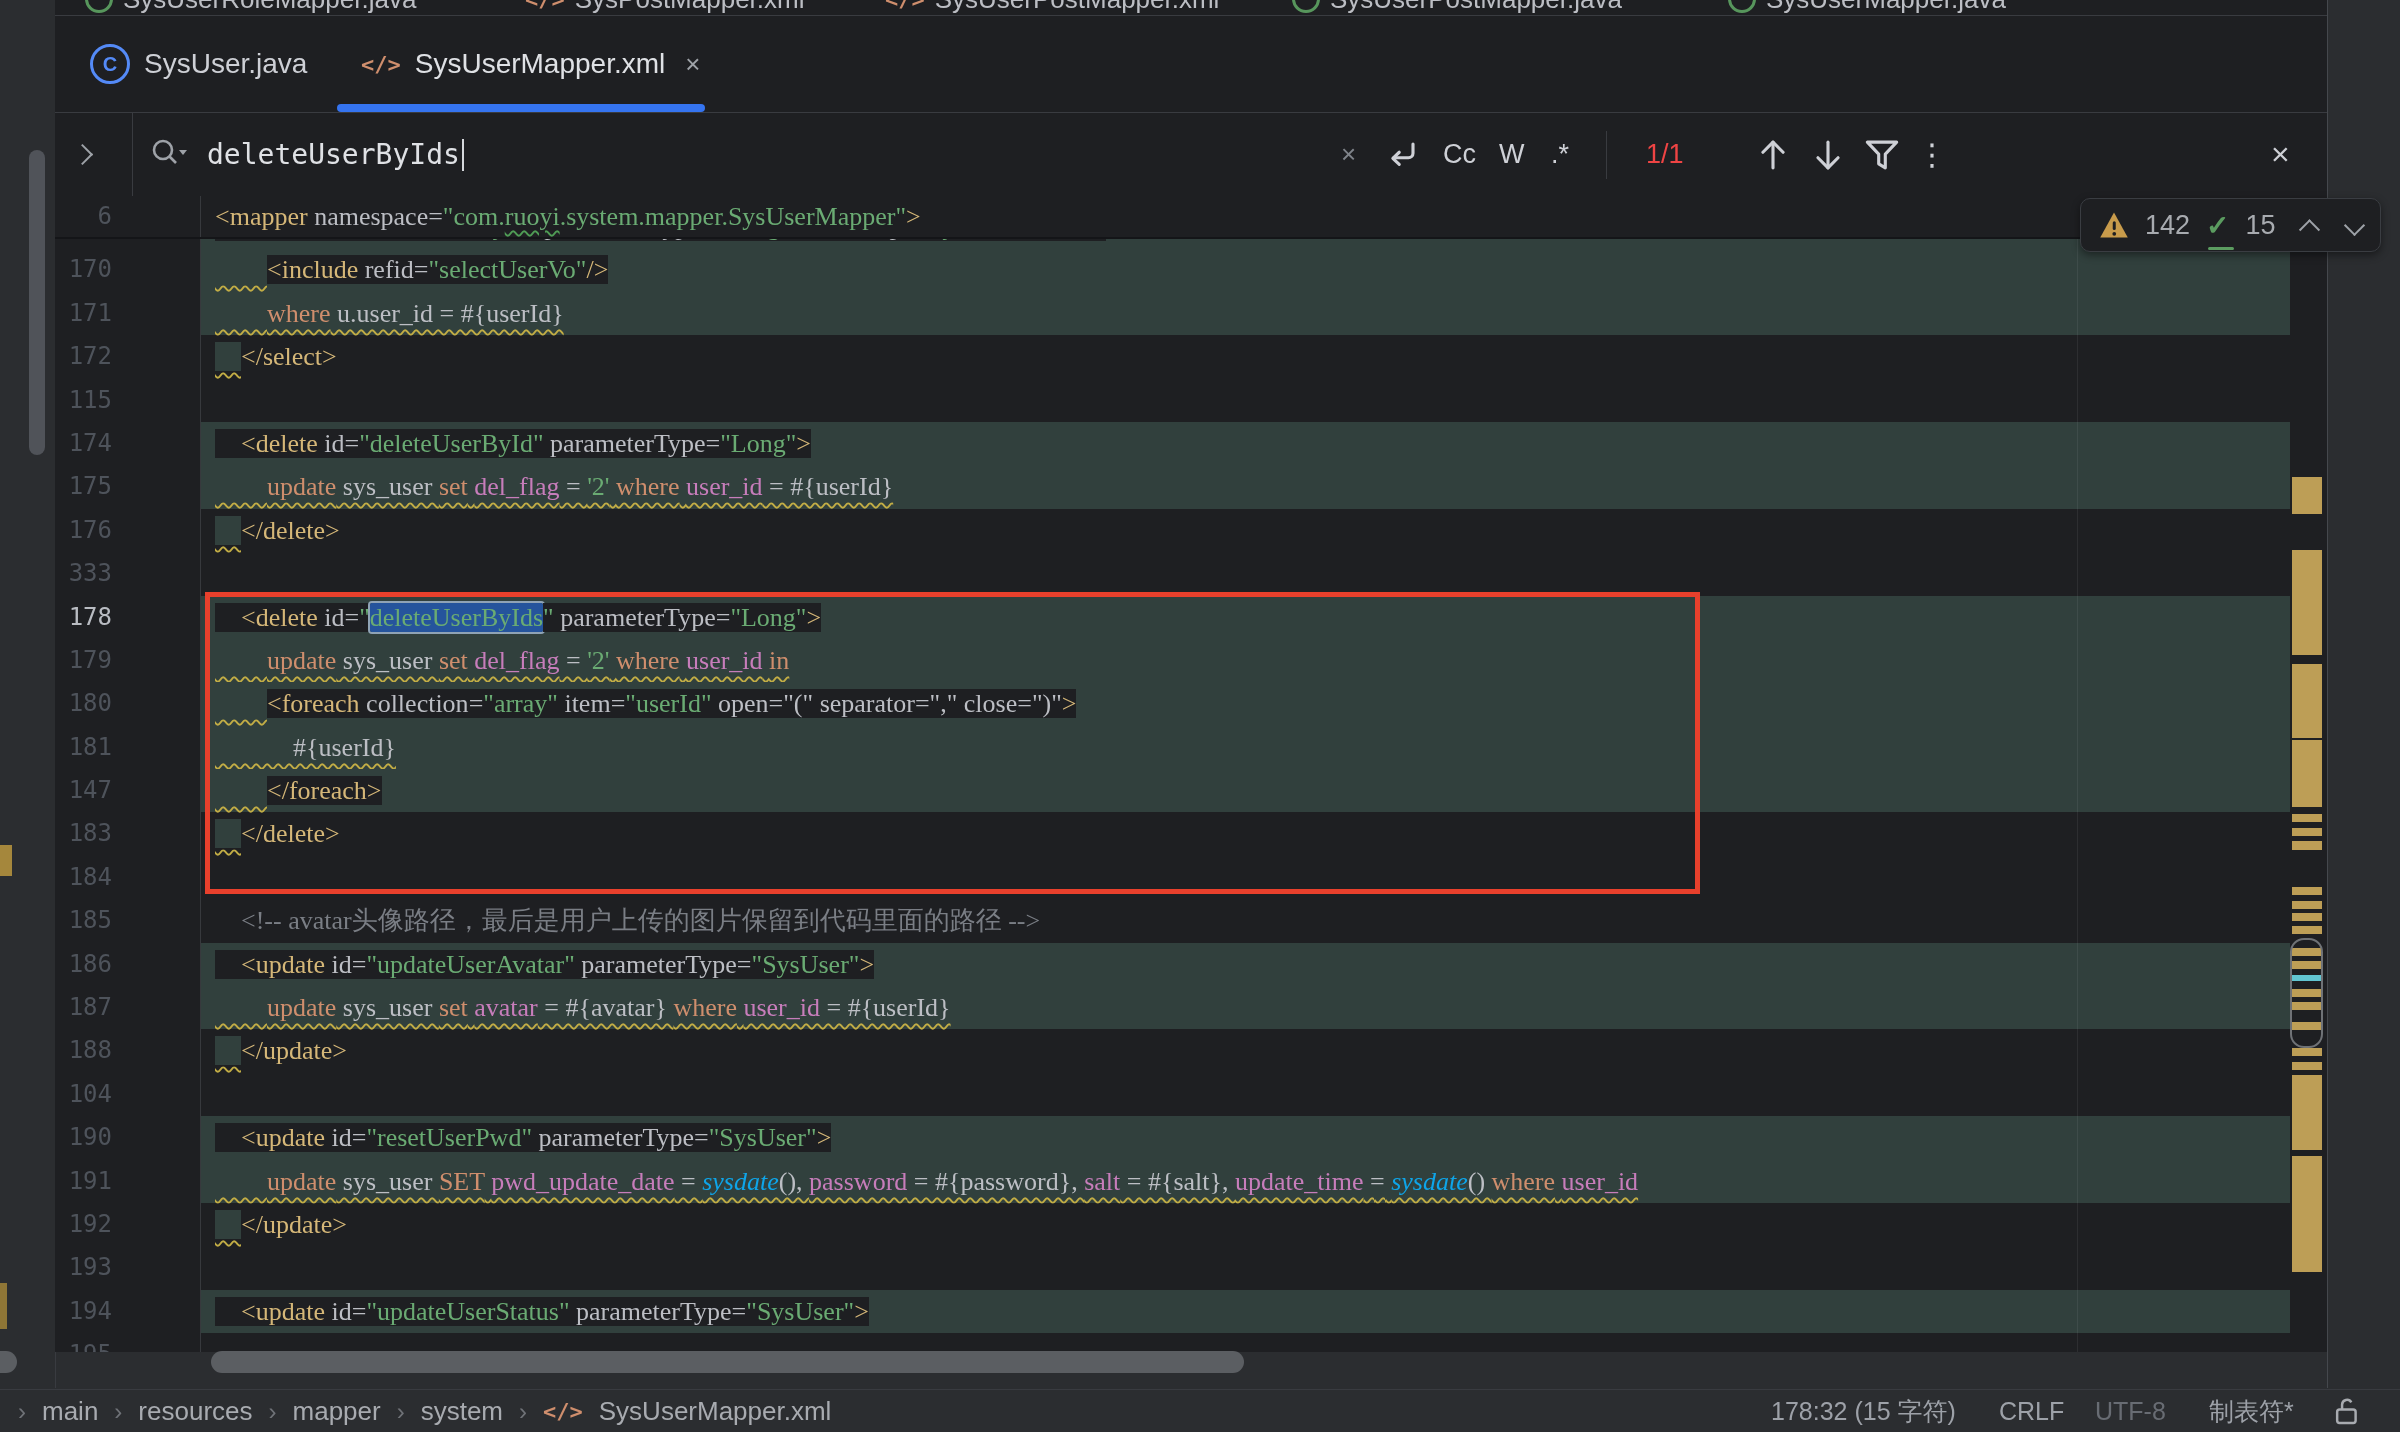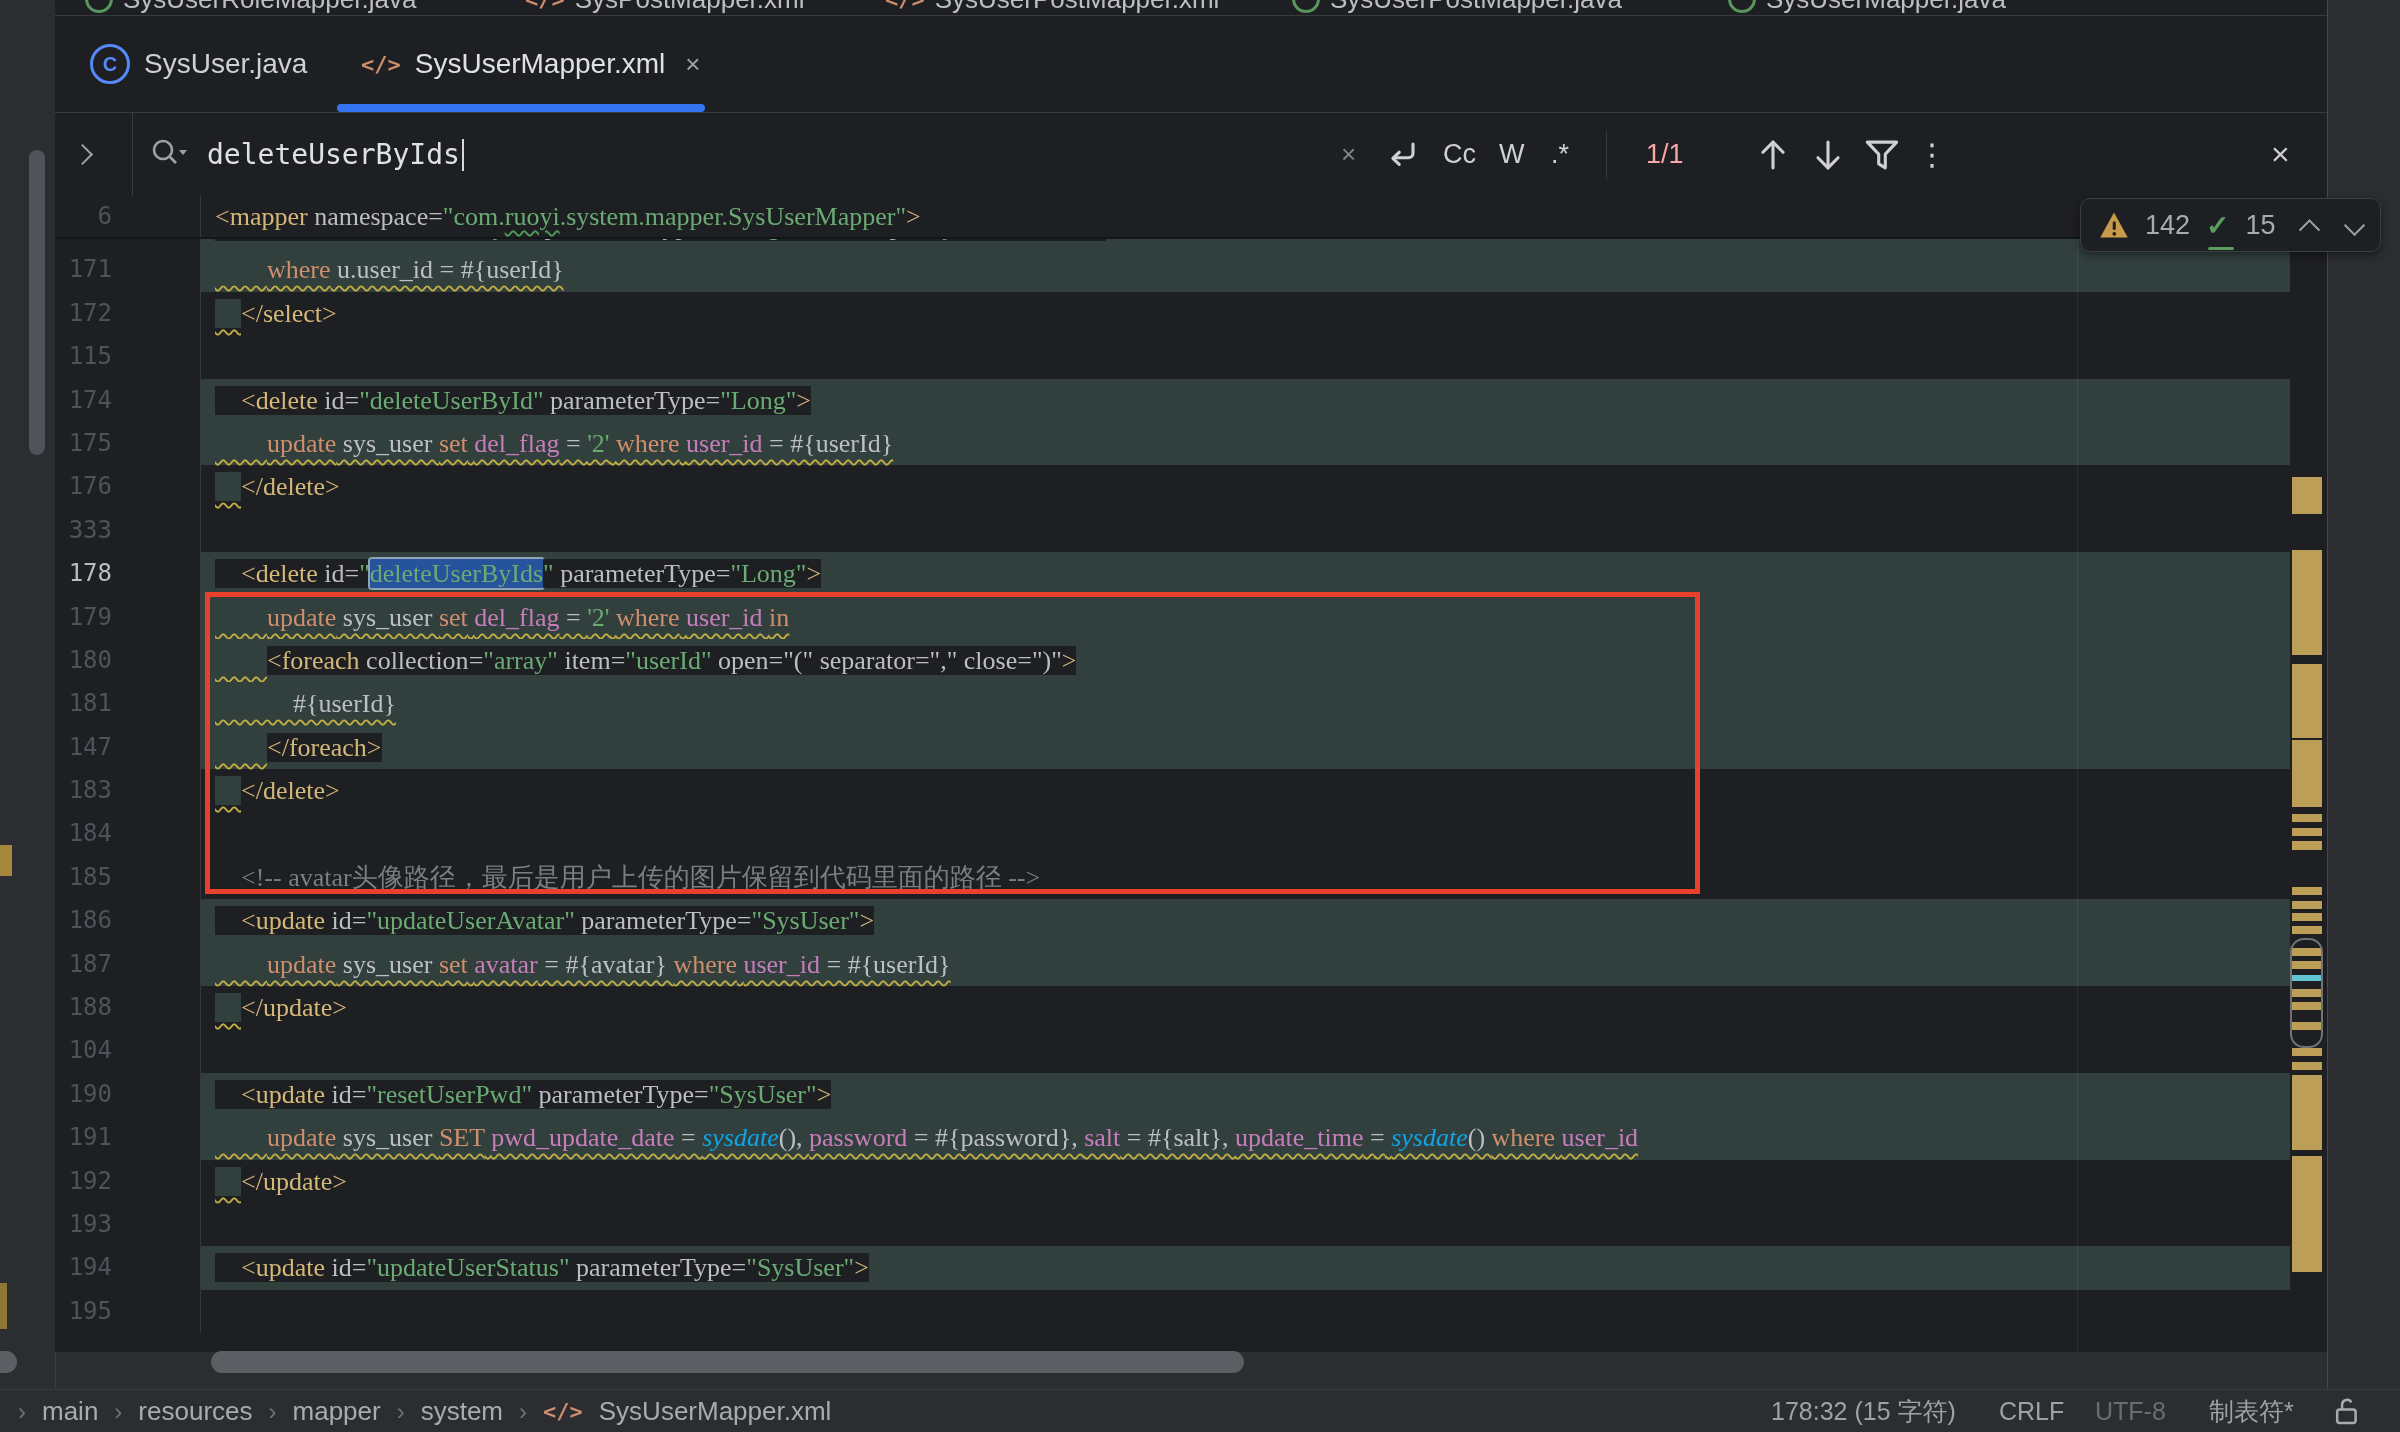--- a/index.html
+++ b/index.html
@@ -23,21 +23,21 @@
   #tab-underline{position:absolute;left:282px;top:88px;width:368px;height:8px;border-radius:4px;background:#3574f0;}
   
   #searchbar{position:absolute;left:55px;top:113px;width:2272px;height:83px;background:#1e1f22;border-bottom:1px solid #393b40;}
   .vsep{position:absolute;top:0;width:1px;height:83px;background:#393b40;}
   .vsep2{position:absolute;top:18px;width:1px;height:48px;background:#393b40;}
   .chev{display:inline-block;width:13px;height:13px;border-right:2.6px solid #9ea2a8;border-bottom:2.6px solid #9ea2a8;}
   .chev.right{transform:rotate(-45deg);}
   .chev.up{transform:rotate(-135deg) translate(-3px,-3px);}
   .chev.down{transform:rotate(45deg);}
   .sb-item{position:absolute;top:0;height:83px;display:flex;align-items:center;color:#ced0d6;font-size:27px;}
-  .sb-dim{color:#fca5a5;}
+  .sb-dim{color:#ef4444;}
   #search-query{font-family:"DejaVu Sans Mono",monospace;color:#dfe1e5;font-size:28px;}
   #caret{display:inline-block;width:2.5px;height:32px;background:#d6d8dc;margin-left:2px;vertical-align:middle;}
   .icon-btn svg{display:block;}
   
   #sticky{position:absolute;left:55px;top:196px;width:2272px;height:41px;background:#1e1f22;z-index:5;border-bottom:2px solid #141518;display:flex;}
   .gutter{width:145px;flex:0 0 145px;text-align:right;padding-right:88px;box-sizing:border-box;color:#4e535b;font-size:24px;font-family:"DejaVu Sans Mono",monospace;}
   .codecell{border-left:1px solid #37393d;padding-left:14px;white-space:pre;font-family:Liberation Serif, serif;font-size:26px;flex:1;}
   #sticky .gutter{line-height:41px;}
   #sticky .codecell{line-height:41px;}
   
@@ -194,20 +194,24 @@
     <span>15</span>
     <span class="chev up" style="margin-left:10px"></span>
     <span class="chev down" style="margin-left:14px"></span>
   </div>
 
   <div id="viewport">
     <div id="rows">
         <div class="row inj">
           <div class="gutter">169</div>
           <div class="codecell"><span class="dk t-w">    </span><span class="dk t-tg">&lt;select</span><span class="dk t-w"> </span><span class="dk t-at">id</span><span class="dk t-w">=</span><span class="dk t-s">"selectUserById"</span><span class="dk t-w"> </span><span class="dk t-at">parameterType</span><span class="dk t-w">=</span><span class="dk t-s">"Long"</span><span class="dk t-w"> </span><span class="dk t-at">resultMap</span><span class="dk t-w">=</span><span class="dk t-s">"SysUserResult"</span><span class="dk t-tg">&gt;</span></div>
+        </div>
+        <div class="row inj">
+          <div class="gutter">170</div>
+          <div class="codecell"><span class="sq t-w">        </span><span class="dk t-tg">&lt;include</span><span class="dk t-w"> </span><span class="dk t-at">refid</span><span class="dk t-w">=</span><span class="dk t-s">"selectUserVo"</span><span class="dk t-tg">/&gt;</span></div>
         </div>
         <div class="row inj">
           <div class="gutter">171</div>
           <div class="codecell"><span class="sq t-w">        </span><span class="sq t-k">where</span><span class="sq t-w"> u.user_id = #{userId}</span></div>
         </div>
         <div class="row ">
           <div class="gutter">172</div>
           <div class="codecell"><span class="lt sq t-w">    </span><span class="t-tg">&lt;/select&gt;</span></div>
         </div>
         <div class="row ">

